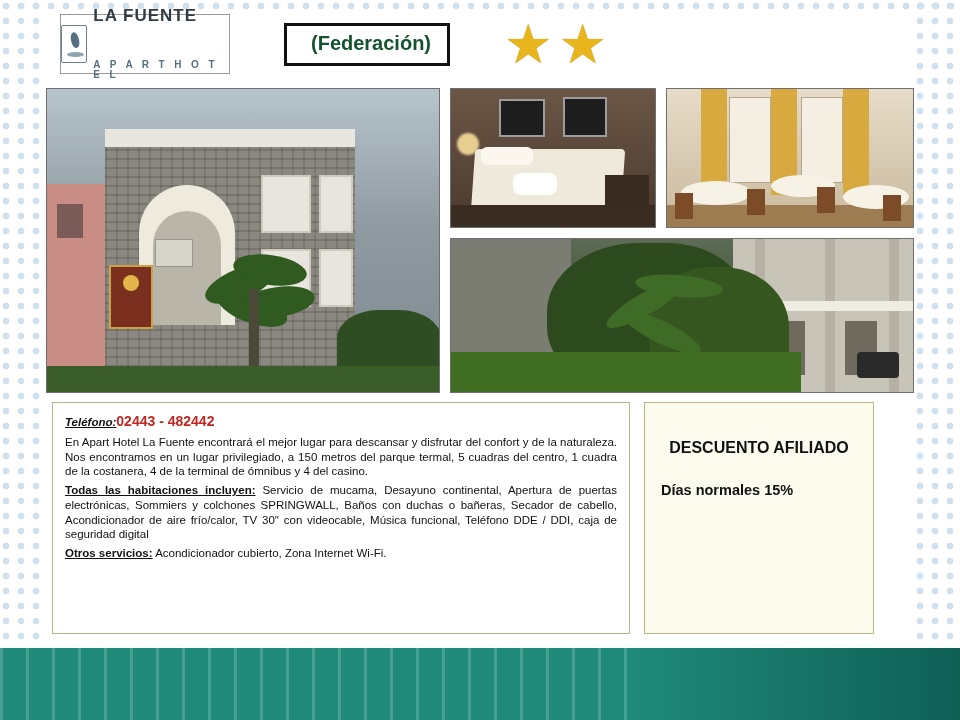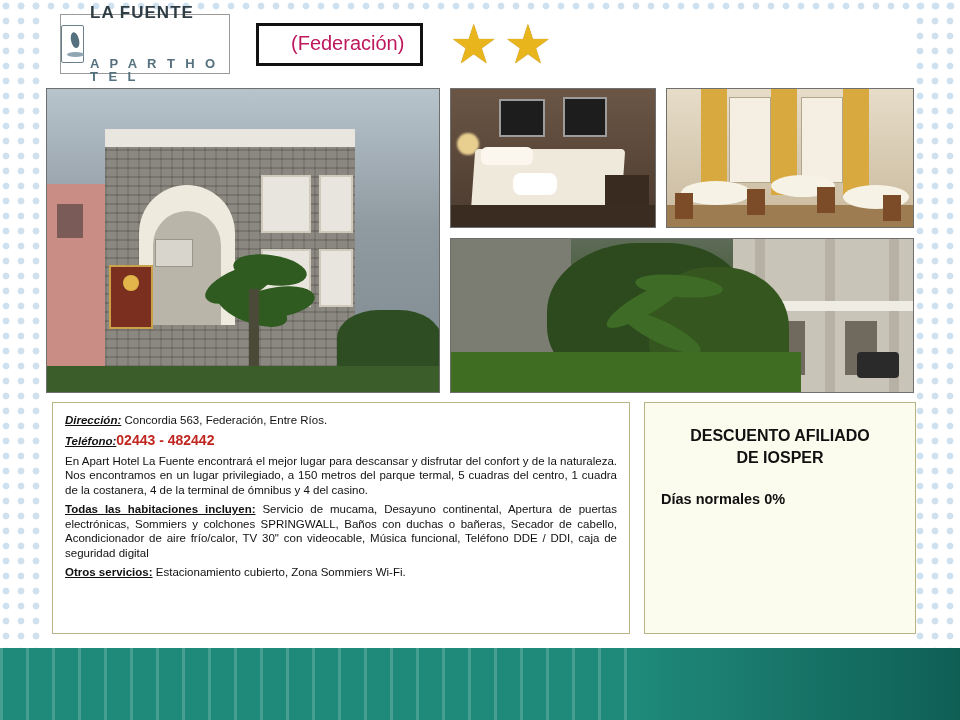--- a/index.html
+++ b/index.html
@@ -40,21 +40,21 @@
         rgba(255,255,255,0) 3px, rgba(255,255,255,0) 26px);
   }
   .bottom-band .fade{
     position:absolute;right:0;top:0;width:330px;height:72px;
     background:linear-gradient(90deg,#1f8a7a 0%,#0f5f55 100%);
   }
 
   
   .header{
     position:absolute;left:46px;top:8px;width:870px;height:72px;z-index:3;
-    display:flex;align-items:center;
+    display:flex;align-items:center;gap:28px;
   }
   .logo-box{
     width:170px;height:60px;border:1px solid #9a9a9a;background:#ffffff;
     display:flex;align-items:center;justify-content:center;margin-left:14px;
     box-sizing:border-box;
   }
   .logo-inner{display:flex;align-items:center;gap:6px;}
   .logo-mark{
     width:28px;height:36px;border:1px solid #6b7f8c;border-radius:2px;
     position:relative;background:#fff;
@@ -66,30 +66,30 @@
   }
   .logo-mark:after{
     content:"";position:absolute;left:5px;bottom:5px;width:17px;height:5px;
     border-radius:50%;background:#8fa6b2;
   }
   .logo-text{line-height:1.05;}
   .logo-text .l1{
     font-size:17px;letter-spacing:1px;color:#2f3c44;font-weight:bold;
   }
   .logo-text .l2{
-    font-size:13px;letter-spacing:3.4px;color:#55707f;font-weight:bold;margin-top:35px;
+    font-size:10px;letter-spacing:3.4px;color:#55707f;font-weight:bold;margin-top:35px;
   }
   .title-box{
     margin-left:26px;
     border:3px solid #111111;background:#ffffff;
     padding:6px 16px 8px 16px;
     display:flex;align-items:baseline;
   }
   .title-main{font-size:28px;font-weight:bold;color:#111;}
-  .title-sub{font-size:20px;font-weight:normal;color:#be185d;margin-left:16px;}
+  .title-sub{font-size:20px;font-weight:bold;color:#14532d;margin-left:8px;}
   .stars{margin-left:26px;display:flex;gap:6px;align-items:center;}
   .star{
     font-size:54px;line-height:54px;color:#e8b51c;
     text-shadow:0 0 1px #a8790a;
   }
 
   
   .collage{position:absolute;left:46px;top:88px;width:868px;height:305px;z-index:3;}
   .ph{position:absolute;overflow:hidden;border:1px solid #6f6f6f;box-sizing:border-box;}
 
@@ -180,23 +180,23 @@
     box-sizing:border-box;padding:10px 12px;
   }
   .line{font-size:11.5px;color:#111;line-height:1.28;margin:0 0 4px 0;text-align:justify;}
   .lbl{font-weight:bold;font-style:italic;text-decoration:underline;}
   .lbl-b{font-weight:bold;text-decoration:underline;}
   .phone{color:#c0261f;font-weight:bold;font-size:14px;}
   .body-b{font-weight:normal;}
 
   
   .discount{
-    position:absolute;left:644px;top:402px;width:272px;height:232px;
+    position:absolute;left:644px;top:402px;width:230px;height:232px;
     border:1px solid #b9b487;background:#fbfbee;z-index:3;
-    box-sizing:border-box;padding:22px 16px;text-align:center;
+    box-sizing:border-box;padding:34px 16px;text-align:center;
   }
   .disc-title{font-size:16px;font-weight:bold;color:#111;line-height:1.35;}
   .disc-line{font-size:14.5px;font-weight:bold;color:#111;text-align:left;margin-top:22px;line-height:1.35;}
   .disc-line.second{margin-top:26px;}
 </style>
 </head>
 <body>
 
 <div class="dots-top"></div>
 <div class="dots-left"></div>
@@ -302,43 +302,38 @@
         <div class="f b"></div>
         <div class="f c"></div>
       </div>
     <div class="lawn"></div>
     <div class="moto"></div>
   </div>
 </div>
 
 <div class="infobox">
 
-  <p class="line">
-    <span class="lbl">Dirección:</span>
-    <span>Concordia 563,  Federación, Entre Ríos.</span>
-  </p>
 
   <p class="line">
     <span class="lbl">Teléfono:</span><span class="phone">02443 - 482442</span>
   </p>
 
   <p class="line body-b">En Apart Hotel La Fuente encontrará el mejor lugar para descansar y disfrutar del confort y de la naturaleza. Nos encontramos en un lugar privilegiado, a 150 metros del parque termal, 5 cuadras del centro, 1 cuadra de la costanera, 4 de la terminal de ómnibus y 4 del casino.</p>
 
   <p class="line">
     <span class="lbl-b">Todas las habitaciones incluyen:</span><span class="body-b"> Servicio de mucama, Desayuno continental, Apertura de puertas electrónicas, Sommiers y colchones SPRINGWALL, Baños con duchas o bañeras, Secador de cabello, Acondicionador de aire frío/calor, TV 30" con videocable, Música funcional, Teléfono DDE / DDI, caja de seguridad digital</span>
   </p>
 
 
   <p class="line">
-    <span class="lbl-b">Otros servicios:</span><span class="body-b"> Estacionamiento cubierto, Zona Sommiers Wi-Fi.</span>
+    <span class="lbl-b">Otros servicios:</span><span class="body-b"> Acondicionador cubierto, Zona Internet Wi-Fi.</span>
   </p>
 </div>
 
 <div class="discount">
   <div class="disc-title">DESCUENTO  AFILIADO</div>
-  <div class="disc-title">DE IOSPER</div>
-  <div class="disc-line">Días normales  0%</div>
+  <div class="disc-line">Días normales  15%</div>
 </div>
 
 <div class="bottom-band">
   <div class="stripes"></div>
   <div class="fade"></div>
 </div>
 
 </body></html>

